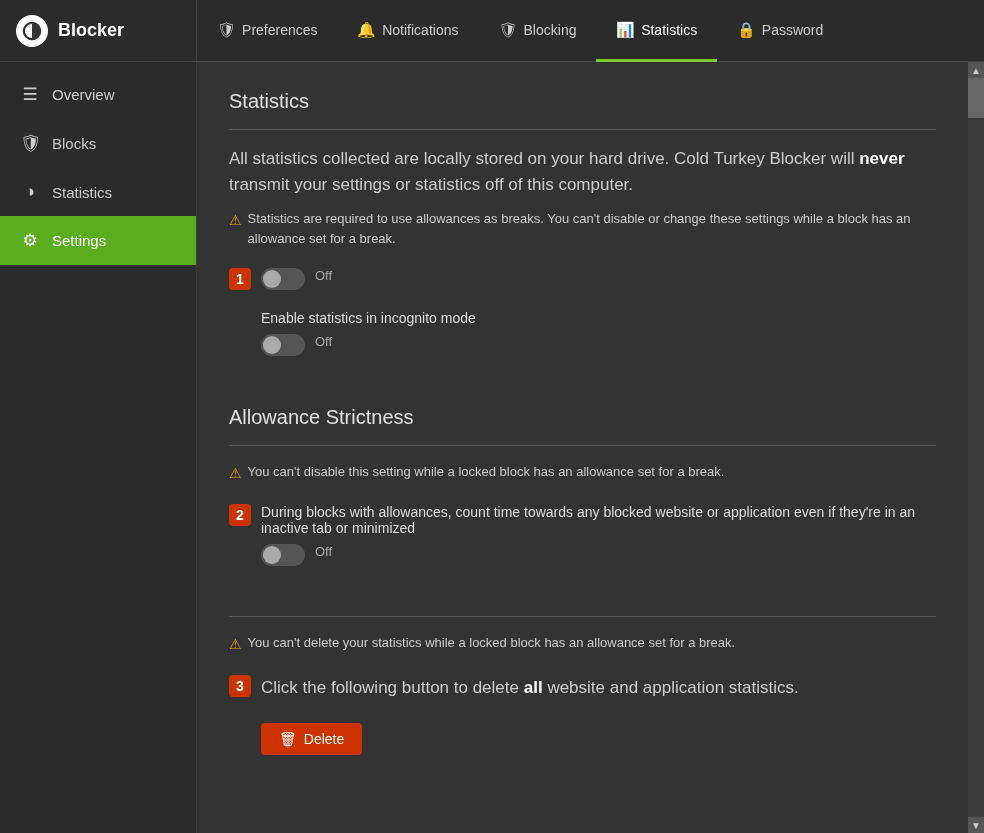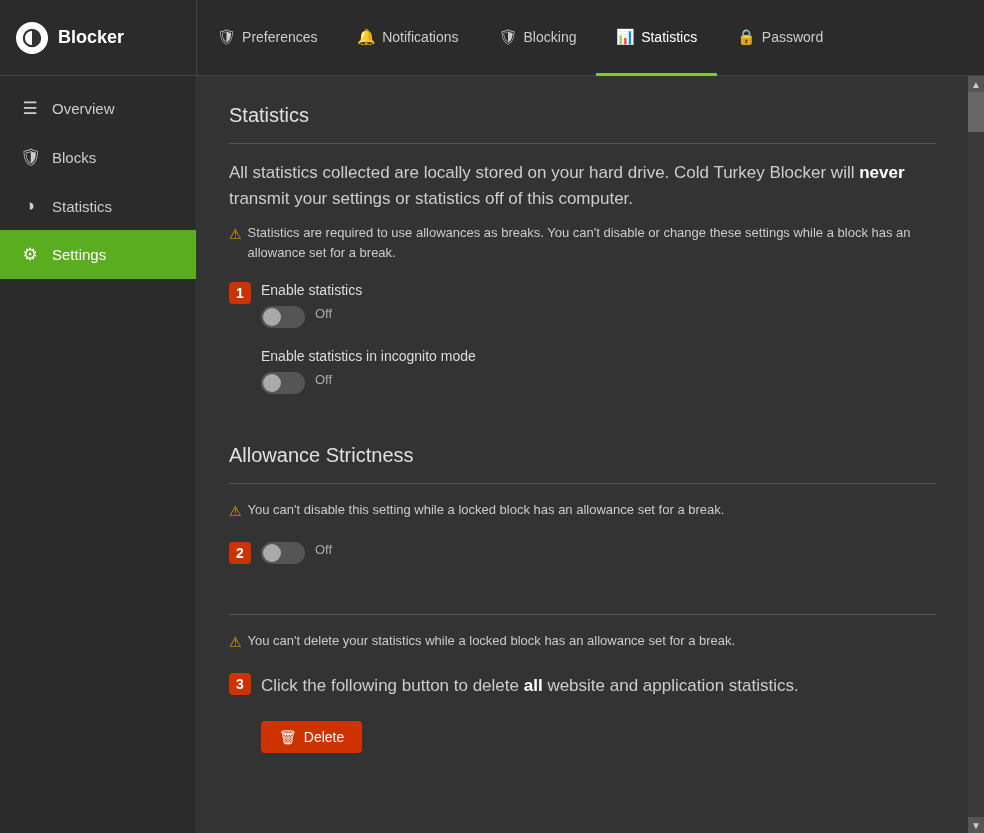--- a/index.html
+++ b/index.html
@@ -13,21 +13,21 @@
       display: flex;
       flex-direction: column;
     }
 
     
     .top-nav {
       background: #2b2b2b;
       display: flex;
       align-items: stretch;
       border-bottom: 1px solid #444;
-      height: 76px;
+      height: 62px;
       flex-shrink: 0;
     }
     .logo-area {
       display: flex;
       align-items: center;
       gap: 10px;
       padding: 0 16px;
       min-width: 197px;
       border-right: 1px solid #444;
     }
@@ -346,21 +346,20 @@
 
       <div class="warning-text">
         <span class="warn-icon">⚠</span>
         <span>Statistics are required to use allowances as breaks. You can't disable or change these settings while a block has an allowance set for a break.</span>
       </div>
 
       <div class="num-row">
         <span class="num-badge">1</span>
         <div class="num-content">
           <div class="setting-row">
-            <div class="setting-label">Enable statistics</div>
             <div class="toggle-row">
               <div class="toggle"></div>
               <span class="toggle-label">Off</span>
             </div>
           </div>
 
           <div class="setting-row">
             <div class="setting-label">Enable statistics in incognito mode</div>
             <div class="toggle-row">
               <div class="toggle"></div>
@@ -377,20 +376,21 @@
 
       <div class="warning-text">
         <span class="warn-icon">⚠</span>
         <span>You can't disable this setting while a locked block has an allowance set for a break.</span>
       </div>
 
       <div class="num-row">
         <span class="num-badge">2</span>
         <div class="num-content">
           <div class="setting-row">
+            <div class="setting-label">During blocks with allowances, count time towards any blocked website or application even if they're in an inactive tab or minimized</div>
             <div class="toggle-row">
               <div class="toggle"></div>
               <span class="toggle-label">Off</span>
             </div>
           </div>
         </div>
       </div>
     </div>
 
     <div class="section-block">

